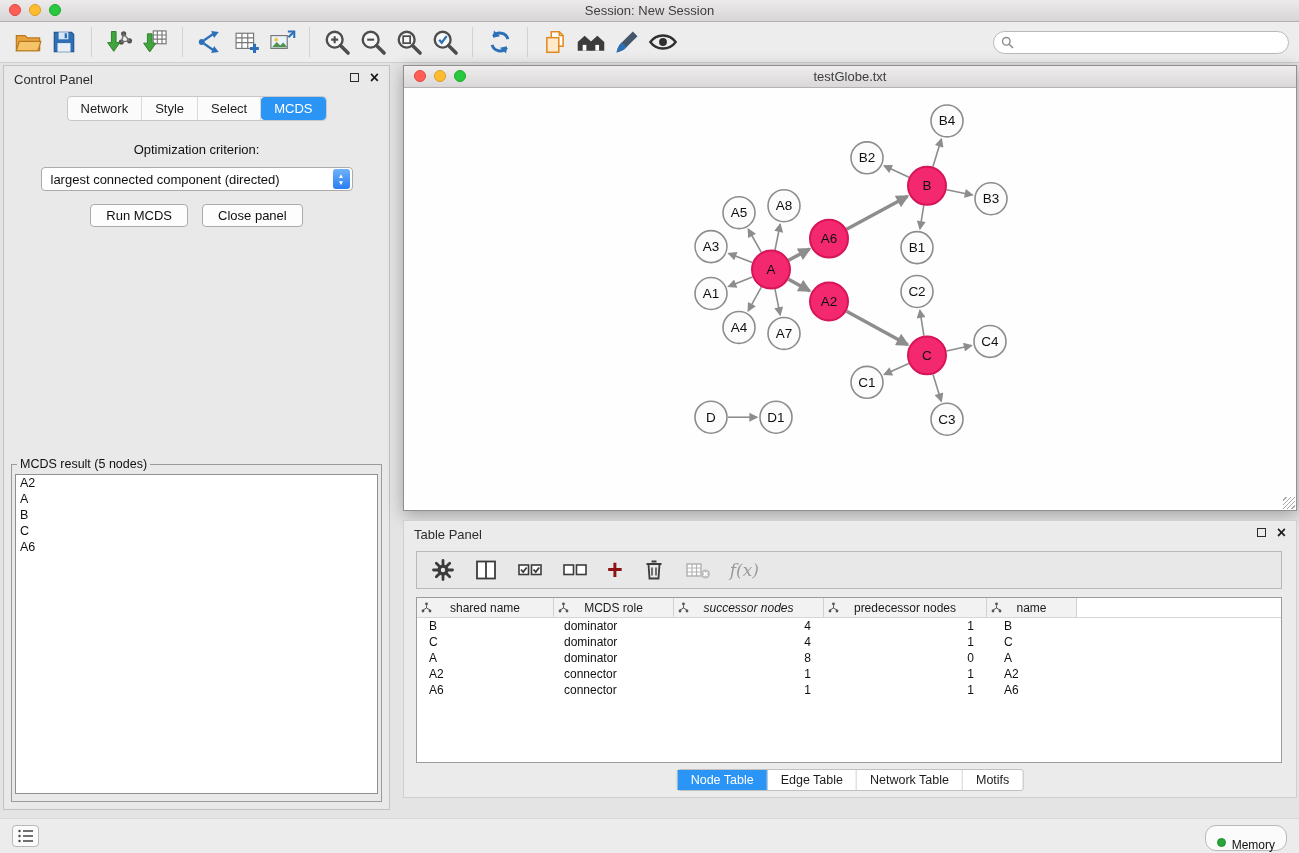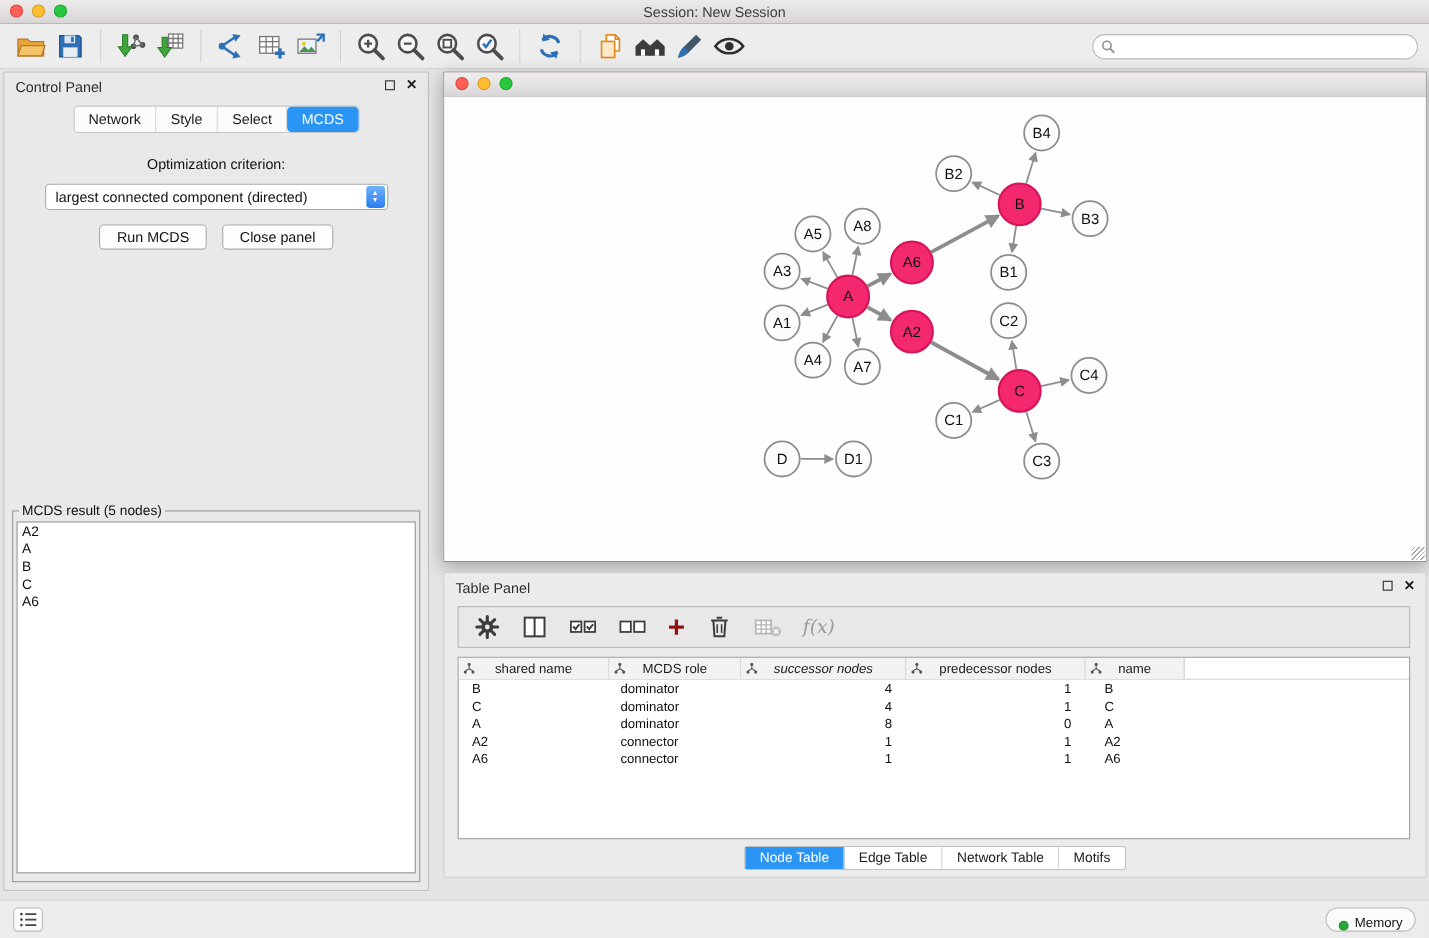--- a/index.html
+++ b/index.html
@@ -97,22 +97,22 @@
     background:#fff; border:1px solid #c0c0c0; border-radius:3px; }
   .tp-tab { padding:3px 13px; font-size:12.5px; color:#1c1c1c; border-right:1px solid #d4d4d4; }
   .tp-tab:last-child { border-right:none; }
   .tp-tab.active { background:#2b95f5; color:#fff; }
 
   
   .statusbar { position:absolute; left:0; right:0; bottom:0; height:35px; background:#ececec;
     border-top:1px solid #d8d8d8; }
   .sb-btn { position:absolute; left:12px; top:6px; width:27px; height:22px; background:#fbfbfb;
     border:1px solid #b9b9b9; border-radius:4px; display:flex; align-items:center; justify-content:center; }
-  .memory-btn { position:absolute; right:12px; top:6px; height:22px; padding:0 11px; background:#fbfbfb;
-    border:1px solid #b9b9b9; border-radius:11px; display:flex; align-items:flex-end; gap:6px;
+  .memory-btn { position:absolute; right:12px; top:6px; height:22px; padding:12px 11px; background:#fbfbfb;
+    border:1px solid #b9b9b9; border-radius:11px; display:flex; align-items:flex-start; gap:6px;
     font-size:12px; color:#101010; }
   .memory-dot { width:9px; height:9px; border-radius:50%; background:#27a737; border:1px solid #1d8c2b; }
 </style>
 </head>
 <body>
 
 <div id="app">
 
   <div class="titlebar">
     <div class="lights">
@@ -297,20 +297,21 @@
       </div>
     </div>
 
     <div class="network-window">
       <div class="nw-titlebar">
         <div class="nw-lights">
           <span class="light red"></span>
           <span class="light yellow"></span>
           <span class="light green"></span>
         </div>
+        <div class="nw-title">testGlobe.txt</div>
       </div>
       <div class="nw-canvas">
         <svg viewBox="0 0 892 423" preserveAspectRatio="none">
           <defs>
             <marker id="arr" viewBox="0 0 10 10" refX="8.5" refY="5" markerWidth="10" markerHeight="9" orient="auto" markerUnits="userSpaceOnUse">
               <path d="M0 0L10 5L0 10Z" fill="#8d8d8d"></path>
             </marker>
             <marker id="arrw" viewBox="0 0 10 10" refX="8.5" refY="5" markerWidth="15" markerHeight="13" orient="auto" markerUnits="userSpaceOnUse">
               <path d="M0 0L10 5L0 10Z" fill="#8d8d8d"></path>
             </marker>

